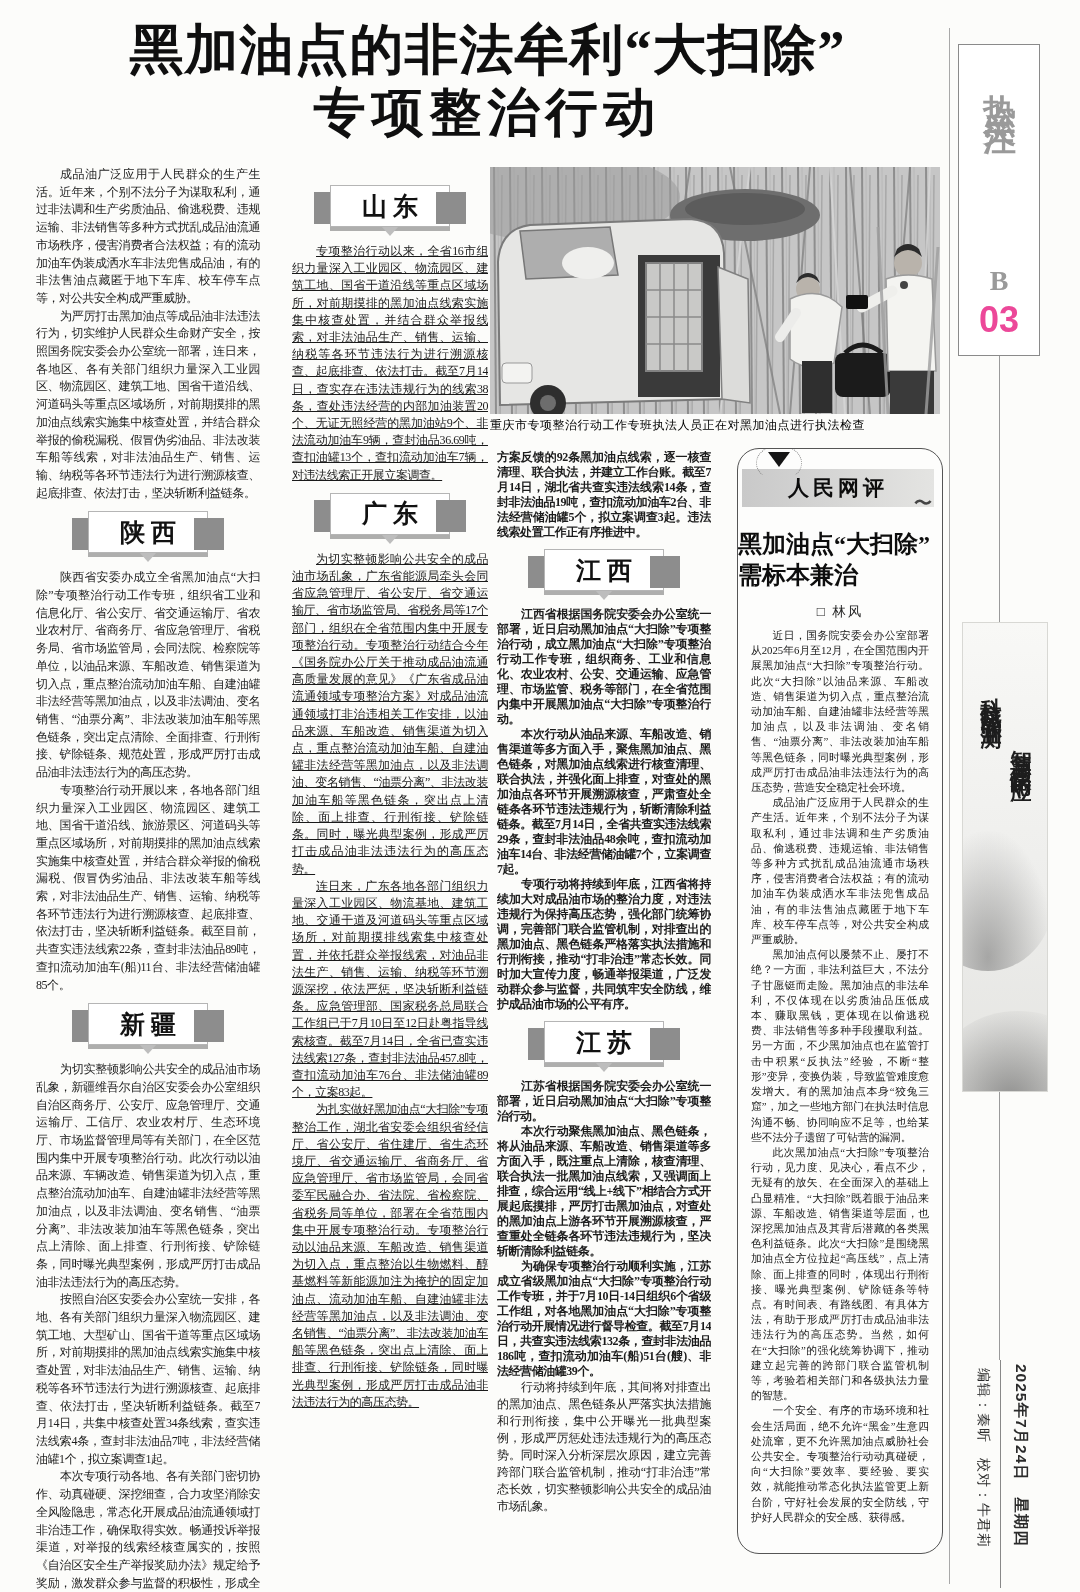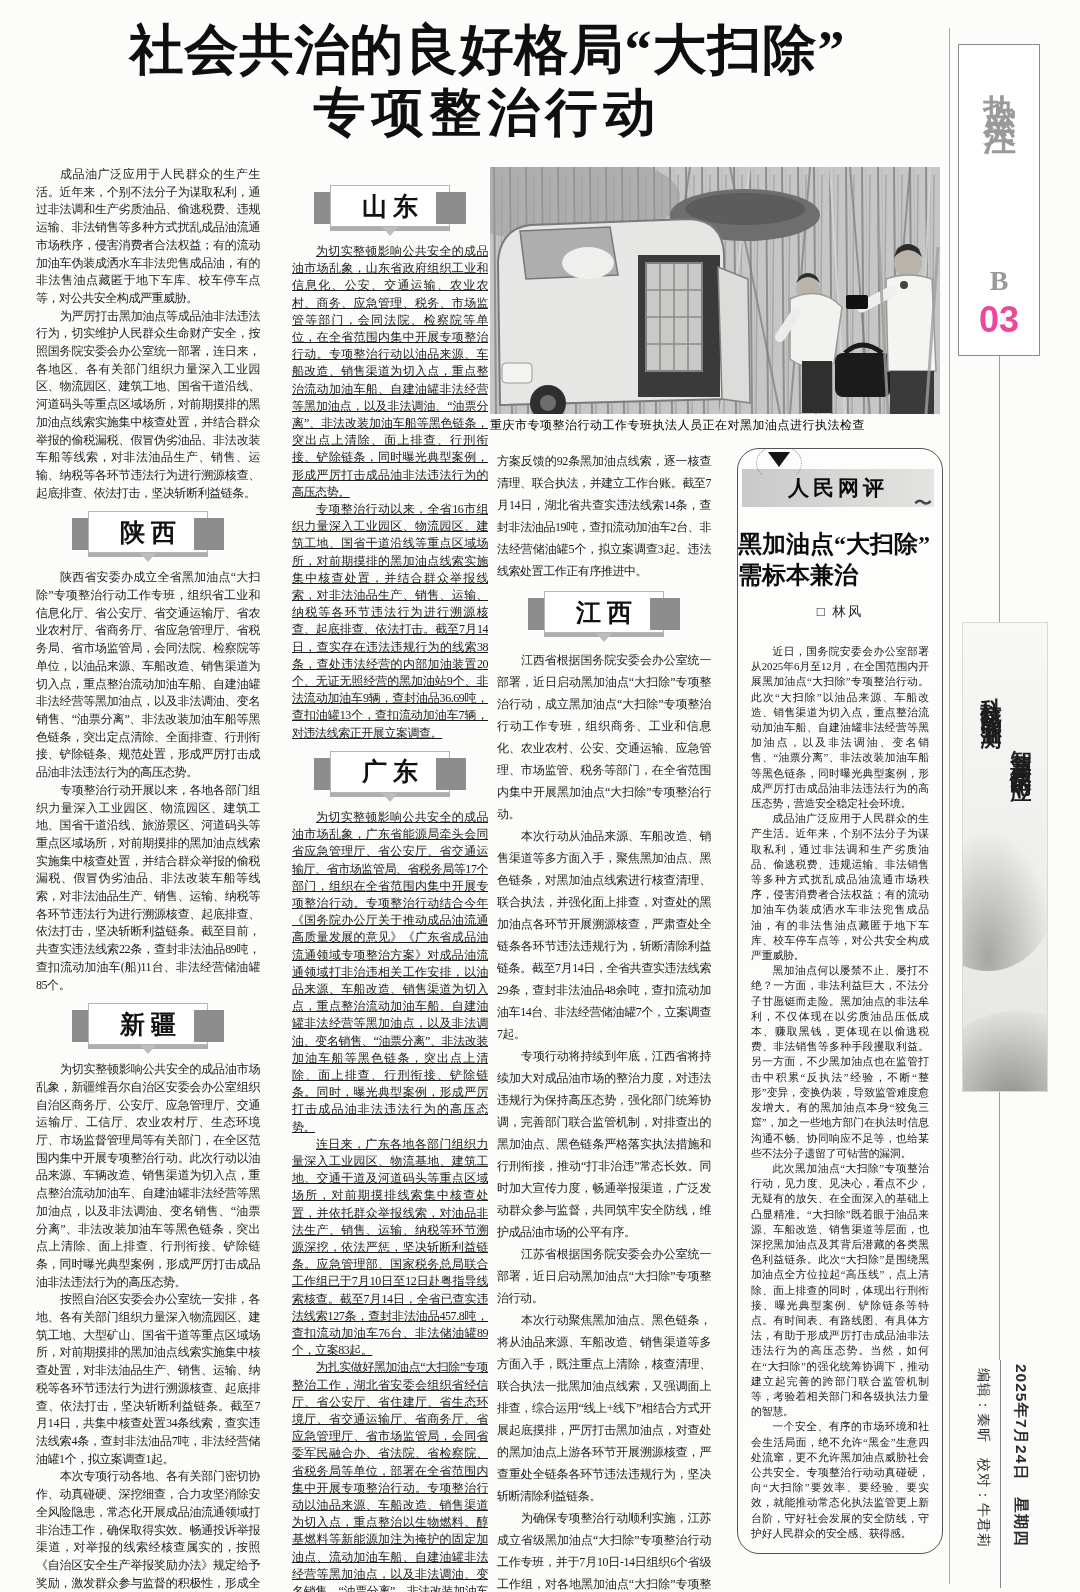--- a/index.html
+++ b/index.html
@@ -10,21 +10,21 @@
   .headline .h1{font-size:54px;line-height:64px;letter-spacing:1px;}
   .headline .h2{font-size:52px;line-height:62px;letter-spacing:6px;font-family:Liberation Serif, serif;}
   
   .col{position:absolute;overflow:hidden;}
   #col1{left:36px;top:166px;width:224px;height:1426px;}
   #col2{left:292px;top:176px;width:196px;height:1426px;text-decoration:underline;}
   #col3{left:497px;top:450px;width:214px;height:1142px;}
   .bodytext p{margin:0;text-indent:2em;text-align:justify;font-size:12px;line-height:17.7px;
               letter-spacing:-0.45px;color:#1c1c1c;}
   #col2 .bodytext p{line-height:17.2px;}
-  #col3 .bodytext p{line-height:22px;}
+  #col3 .bodytext p{line-height:15px;font-weight:bold;}
   .bodytext p.noindent{text-indent:0;}
   .plast{margin:0;text-indent:2em;text-align:justify;font-size:12px;line-height:17px;letter-spacing:-0.45px;}
   
   .ribbon{position:relative;height:46px;width:152px;margin:9px auto 12px;}
   .ribbon-wing{position:absolute;top:7px;width:30px;height:32px;background:#8d8d8d;}
   .ribbon-wing.left{left:0;}
   .ribbon-wing.right{right:0;}
   .ribbon-panel{position:absolute;left:16px;right:16px;top:0;height:40px;background:#fff;
       border:1px solid #b5b5b5;box-shadow:0 4px 0 rgba(110,110,110,.55);
       display:flex;align-items:center;justify-content:center;
@@ -41,21 +41,21 @@
       border-radius:22px;background:#fdfdfc;overflow:hidden;box-sizing:border-box;}
   .comm-band{position:relative;margin:20px 8px 0 4px;height:38px;
       background:linear-gradient(to right,#c9c9c9,#e4e4e2);display:flex;align-items:center;justify-content:center;
       font-family:"Liberation Sans","DejaVu Sans",sans-serif;font-weight:bold;font-size:21px;letter-spacing:4px;color:#0c0c0c;}
   .comm-tri{position:absolute;top:-17px;left:26px;width:0;height:0;
       border-left:11px solid transparent;border-right:11px solid transparent;border-top:15px solid #151515;}
   .comm-tri-ring{position:absolute;top:-24px;left:14px;width:44px;height:34px;border:1.5px dotted #8a8a8a;
       border-radius:50%;border-bottom-color:transparent;}
   .comm-wave{position:absolute;right:4px;bottom:-8px;font-size:18px;color:#444;letter-spacing:-2px;}
   .comm-title{margin-top:22px;font-weight:bold;font-size:24px;line-height:31px;color:#0d0d0d;}
-  .comm-byline{margin:12px 0 23px;text-align:center;font-size:13.5px;letter-spacing:2px;color:#222;}
+  .comm-byline{margin:12px 0 7px;text-align:center;font-size:13.5px;letter-spacing:2px;color:#222;}
   .comm-body{padding:0 13px 10px;}
   .comm-body p{margin:0;text-indent:2em;text-align:justify;font-size:10.8px;line-height:15.2px;
       letter-spacing:-0.1px;color:#181818;}
   
   .side-rule{position:absolute;left:949px;top:28px;width:1px;height:1556px;background:#a8a8a8;}
   .side-box{position:absolute;left:958px;top:44px;width:82px;height:312px;border:1px solid #8a8a8a;
       background:#fff;display:flex;flex-direction:column;align-items:center;box-sizing:border-box;}
   .vtext{writing-mode:vertical-rl;text-orientation:upright;}
   .side-label{margin-top:24px;font-size:33px;font-weight:bold;color:#9a9a9a;letter-spacing:8px;}
   .side-letter{margin-top:auto;font-size:28px;font-weight:bold;color:#9a9a9a;font-family:"Liberation Serif",serif;}
@@ -80,21 +80,21 @@
   .rot.editors{left:992px;top:1368px;font-size:14px;letter-spacing:1px;}
   .rot.dateline{left:1031px;top:1364px;font-size:15.5px;font-weight:bold;letter-spacing:1px;}
   .bot-rule{position:absolute;left:1000px;top:1360px;width:1px;height:228px;background:#888;}
 </style>
 </head>
 <body>
 
 <div class="page">
 
   <div class="headline">
-    <div class="h1">社会共治的良好格局“大扫除”</div>
+    <div class="h1">黑加油点的非法牟利“大扫除”</div>
     <div class="h2">专项整治行动</div>
   </div>
 
   <div class="col" id="col1">
     <div class="bodytext">
         <p>成品油广泛应用于人民群众的生产生活。近年来，个别不法分子为谋取私利，通过非法调和生产劣质油品、偷逃税费、违规运输、非法销售等多种方式扰乱成品油流通市场秩序，侵害消费者合法权益；有的流动加油车伪装成洒水车非法兜售成品油，有的非法售油点藏匿于地下车库、校车停车点等，对公共安全构成严重威胁。</p>
         <p>为严厉打击黑加油点等成品油非法违法行为，切实维护人民群众生命财产安全，按照国务院安委会办公室统一部署，连日来，各地区、各有关部门组织力量深入工业园区、物流园区、建筑工地、国省干道沿线、河道码头等重点区域场所，对前期摸排的黑加油点线索实施集中核查处置，并结合群众举报的偷税漏税、假冒伪劣油品、非法改装车船等线索，对非法油品生产、销售、运输、纳税等各环节违法行为进行溯源核查、起底排查、依法打击，坚决斩断利益链条。</p>
       </div>
     <div class="ribbon">
       <span class="ribbon-wing left"></span>
@@ -120,21 +120,20 @@
   </div>
 
   <div class="col" id="col2">
     <div class="ribbon">
       <span class="ribbon-wing left"></span>
       <span class="ribbon-panel">山东</span>
       <span class="ribbon-wing right"></span>
       <span class="ribbon-fold"></span>
     </div>
     <div class="bodytext">
-        <p>为切实整顿影响公共安全的成品油市场乱象，山东省政府组织工业和信息化、公安、交通运输、农业农村、商务、应急管理、税务、市场监管等部门，会同法院、检察院等单位，在全省范围内集中开展专项整治行动。专项整治行动以油品来源、车船改造、销售渠道为切入点，重点整治流动加油车船、自建油罐非法经营等黑加油点，以及非法调油、“油票分离”、非法改装加油车船等黑色链条，突出点上清除、面上排查、行刑衔接、铲除链条，同时曝光典型案例，形成严厉打击成品油非法违法行为的高压态势。</p>
         <p>专项整治行动以来，全省16市组织力量深入工业园区、物流园区、建筑工地、国省干道沿线等重点区域场所，对前期摸排的黑加油点线索实施集中核查处置，并结合群众举报线索，对非法油品生产、销售、运输、纳税等各环节违法行为进行溯源核查、起底排查、依法打击。截至7月14日，查实存在违法违规行为的线索38条，查处违法经营的内部加油装置20个、无证无照经营的黑加油站9个、非法流动加油车9辆，查封油品36.69吨，查扣油罐13个，查扣流动加油车7辆，对违法线索正开展立案调查。</p>
       </div>
     <div class="ribbon">
       <span class="ribbon-wing left"></span>
       <span class="ribbon-panel">广东</span>
       <span class="ribbon-wing right"></span>
       <span class="ribbon-fold"></span>
     </div>
     <div class="bodytext">
         <p>为切实整顿影响公共安全的成品油市场乱象，广东省能源局牵头会同省应急管理厅、省公安厅、省交通运输厅、省市场监管局、省税务局等17个部门，组织在全省范围内集中开展专项整治行动。专项整治行动结合今年《国务院办公厅关于推动成品油流通高质量发展的意见》《广东省成品油流通领域专项整治方案》对成品油流通领域打非治违相关工作安排，以油品来源、车船改造、销售渠道为切入点，重点整治流动加油车船、自建油罐非法经营等黑加油点，以及非法调油、变名销售、“油票分离”、非法改装加油车船等黑色链条，突出点上清除、面上排查、行刑衔接、铲除链条。同时，曝光典型案例，形成严厉打击成品油非法违法行为的高压态势。</p>
@@ -201,20 +200,26 @@
       <span class="ribbon-wing left"></span>
       <span class="ribbon-panel">江西</span>
       <span class="ribbon-wing right"></span>
       <span class="ribbon-fold"></span>
     </div>
     <div class="bodytext">
         <p>江西省根据国务院安委会办公室统一部署，近日启动黑加油点“大扫除”专项整治行动，成立黑加油点“大扫除”专项整治行动工作专班，组织商务、工业和信息化、农业农村、公安、交通运输、应急管理、市场监管、税务等部门，在全省范围内集中开展黑加油点“大扫除”专项整治行动。</p>
         <p>本次行动从油品来源、车船改造、销售渠道等多方面入手，聚焦黑加油点、黑色链条，对黑加油点线索进行核查清理、联合执法，并强化面上排查，对查处的黑加油点各环节开展溯源核查，严肃查处全链条各环节违法违规行为，斩断清除利益链条。截至7月14日，全省共查实违法线索29条，查封非法油品48余吨，查扣流动加油车14台、非法经营储油罐7个，立案调查7起。</p>
         <p>专项行动将持续到年底，江西省将持续加大对成品油市场的整治力度，对违法违规行为保持高压态势，强化部门统筹协调，完善部门联合监管机制，对排查出的黑加油点、黑色链条严格落实执法措施和行刑衔接，推动“打非治违”常态长效。同时加大宣传力度，畅通举报渠道，广泛发动群众参与监督，共同筑牢安全防线，维护成品油市场的公平有序。</p>
       </div>
+    <div class="ribbon">
+      <span class="ribbon-wing left"></span>
+      <span class="ribbon-panel">江苏</span>
+      <span class="ribbon-wing right"></span>
+      <span class="ribbon-fold"></span>
+    </div>
     <div class="bodytext">
         <p>江苏省根据国务院安委会办公室统一部署，近日启动黑加油点“大扫除”专项整治行动。</p>
         <p>本次行动聚焦黑加油点、黑色链条，将从油品来源、车船改造、销售渠道等多方面入手，既注重点上清除，核查清理、联合执法一批黑加油点线索，又强调面上排查，综合运用“线上+线下”相结合方式开展起底摸排，严厉打击黑加油点，对查处的黑加油点上游各环节开展溯源核查，严查重处全链条各环节违法违规行为，坚决斩断清除利益链条。</p>
         <p>为确保专项整治行动顺利实施，江苏成立省级黑加油点“大扫除”专项整治行动工作专班，并于7月10日-14日组织6个省级工作组，对各地黑加油点“大扫除”专项整治行动开展情况进行督导检查。截至7月14日，共查实违法线索132条，查封非法油品186吨，查扣流动加油车(船)51台(艘)、非法经营储油罐39个。</p>
       </div>
     <p class="plast"><span>行动将持续到年底，其间将对排查出的黑加油点、黑色链条从严落实执法措施和行刑衔接，集中公开曝光一批典型案例，形成严厉惩处违法违规行为的高压态势。同时深入分析深层次原因，建立完善跨部门联合监管机制，推动“打非治违”常态长效，切实整顿影响公共安全的成品油市场乱象。</span></p>
   </div>
 
   <aside class="comm">
     <div class="comm-band">

